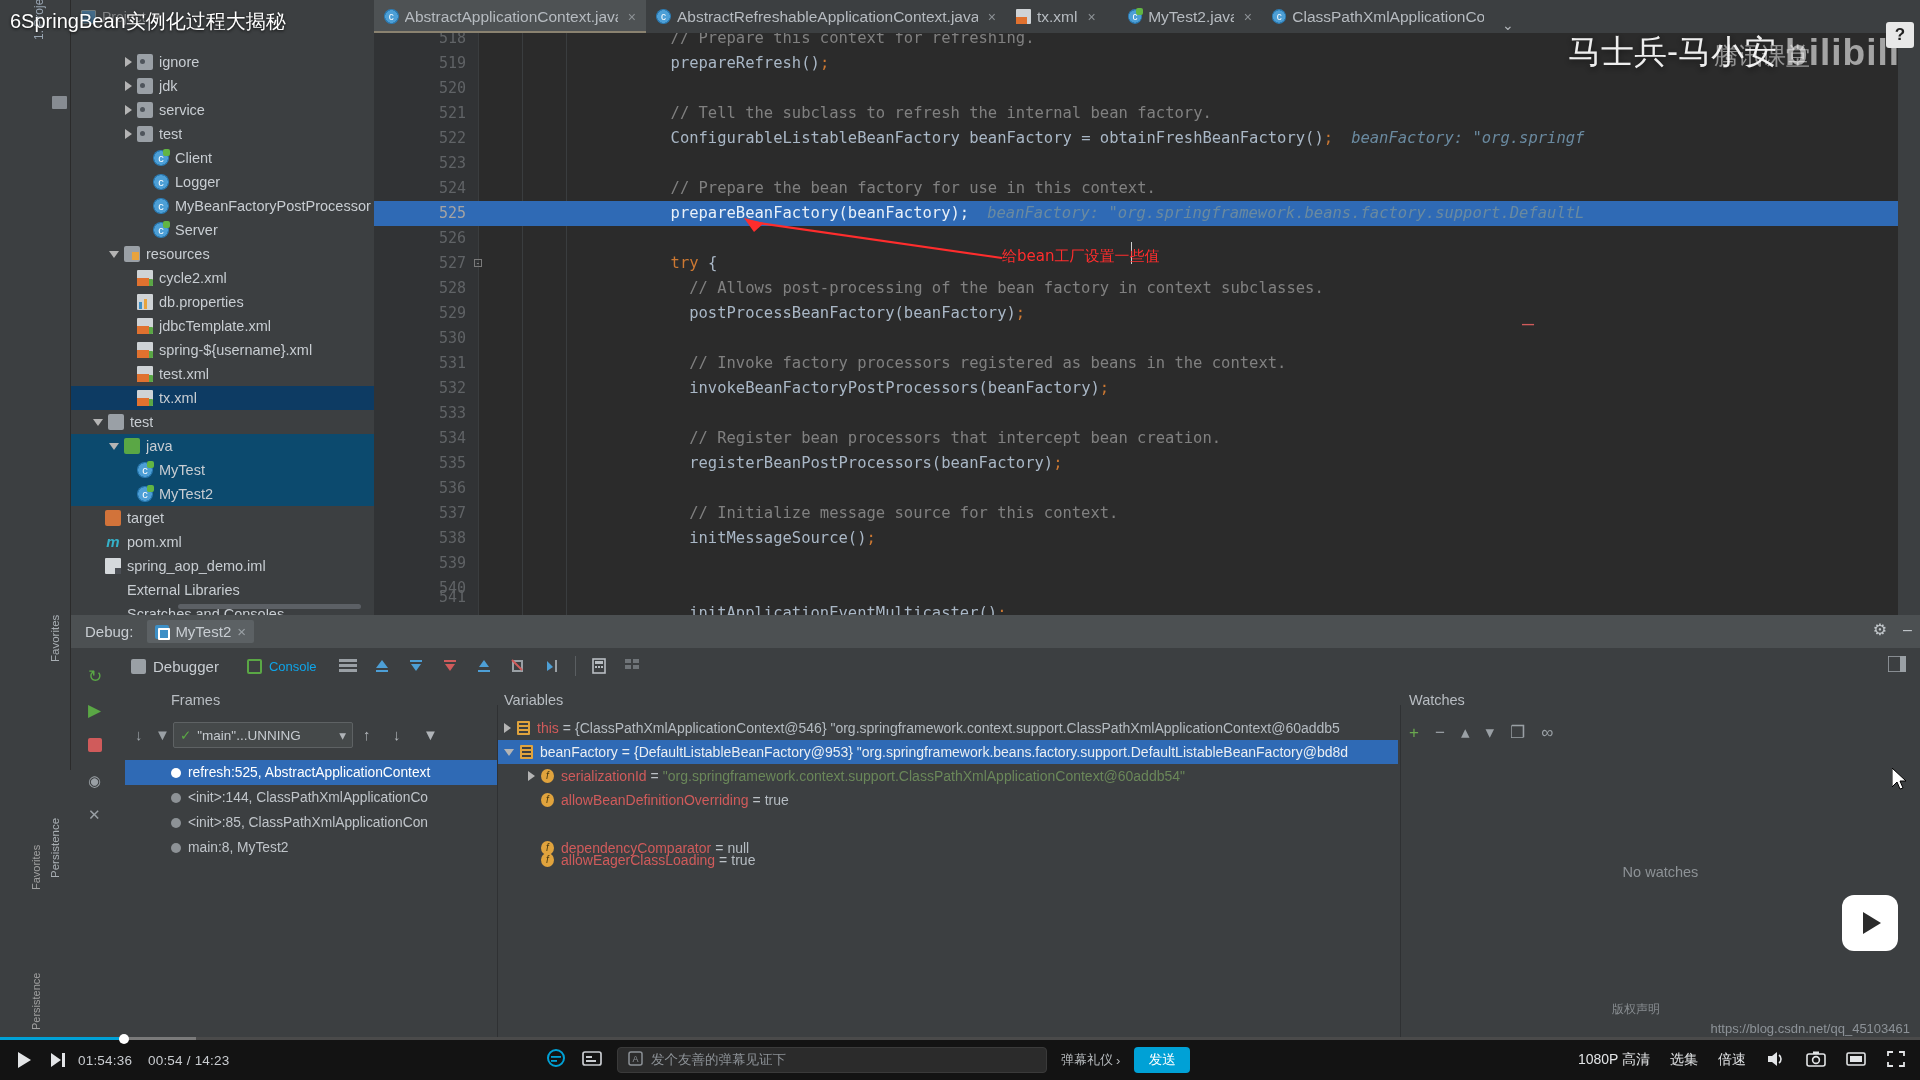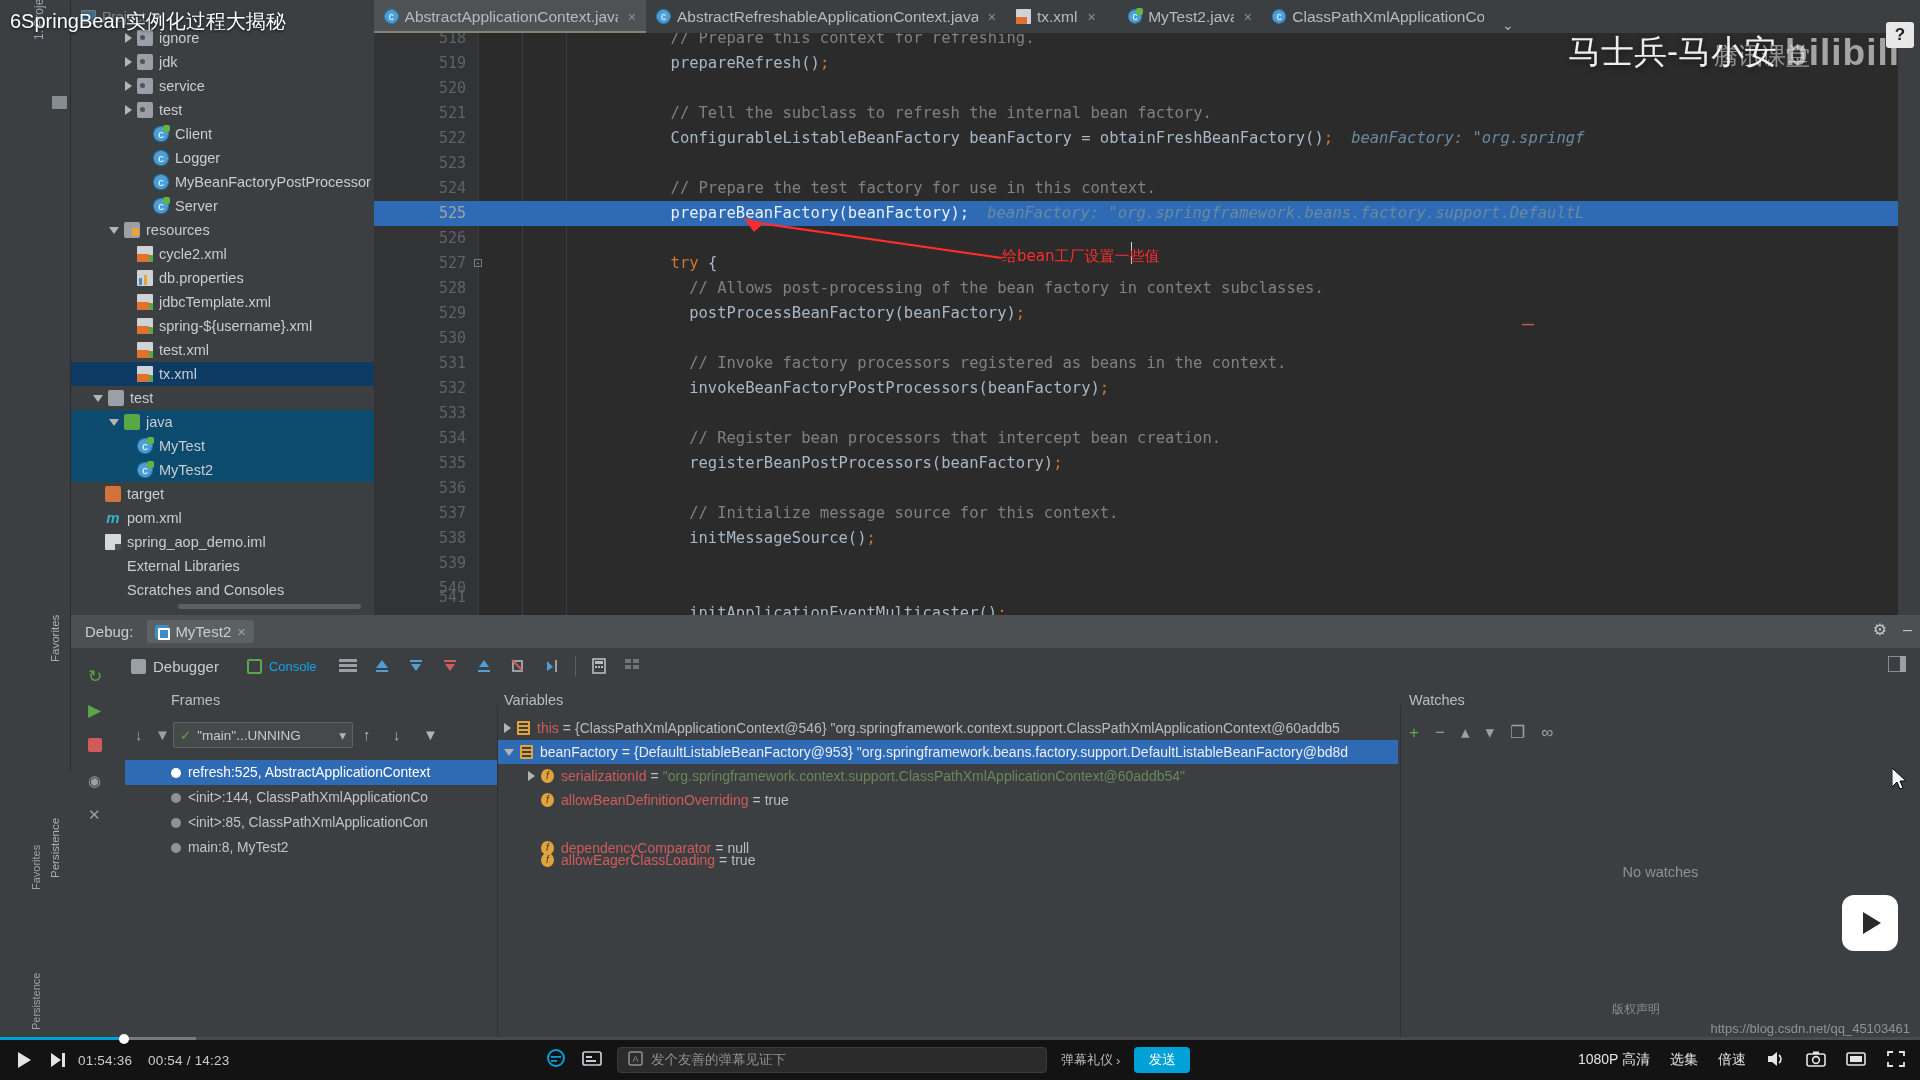--- a/index.html
+++ b/index.html
@@ -254,21 +254,21 @@
       <div class="v" style="top:260px">Persistence</div>
     </div>
 
     <div id="project">
       <div class="ptw-header">
         <span class="ptw-ico"></span>
         <span>Project</span>
         <span class="chev"></span>
       </div>
       <div class="tree" id="projectTree">
-          <div class="row" style="padding-left: 54px;">
+          <div class="row" style="padding-left: 54px; margin-top: 24px;">
             <span class="arrow right"></span>
             <span class="ico folder"></span>
             <span class="lbl">ignore</span>
           </div>
           <div class="row" style="padding-left: 54px;">
             <span class="arrow right"></span>
             <span class="ico folder"></span>
             <span class="lbl">jdk</span>
           </div>
           <div class="row" style="padding-left: 54px;">
@@ -426,21 +426,21 @@
         <div class="code" style="top: -7px; left: 296.56px;"><span class="cmt">// Prepare this context for refreshing.</span></div>
         <div class="ln" style="top: 18px;">519</div>
         <div class="code" style="top: 18px; left: 296.56px;"><span>prepareRefresh</span><span>()</span><span class="kw">;</span></div>
         <div class="ln" style="top: 43px;">520</div>
         <div class="ln" style="top: 68px;">521</div>
         <div class="code" style="top: 68px; left: 296.56px;"><span class="cmt">// Tell the subclass to refresh the internal bean factory.</span></div>
         <div class="ln" style="top: 93px;">522</div>
         <div class="code" style="top: 93px; left: 296.56px;"><span>ConfigurableListableBeanFactory beanFactory = obtainFreshBeanFactory</span><span>()</span><span class="kw">;</span><span class="hint" style="margin-left: 18px;">beanFactory: "org.springf</span></div>
         <div class="ln" style="top: 118px;">523</div>
         <div class="ln" style="top: 143px;">524</div>
-        <div class="code" style="top: 143px; left: 296.56px;"><span class="cmt">// Prepare the test factory for use in this context.</span></div>
+        <div class="code" style="top: 143px; left: 296.56px;"><span class="cmt">// Prepare the bean factory for use in this context.</span></div>
         <div class="hlrow" style="top: 168px;"></div>
         <div style="position: absolute; left: 0px; width: 104px; height: 25px; background: rgb(47, 106, 181); top: 168px;"></div>
         <div class="ln cur" style="top: 168px;">525</div>
         <div class="code" style="top: 168px; left: 296.56px;"><span style="color: rgb(232, 240, 248);">prepareBeanFactory</span><span style="color: rgb(232, 240, 248);">(beanFactory)</span><span class="kw" style="color: rgb(232, 240, 248);">;</span><span class="hint" style="margin-left: 18px;">beanFactory: "org.springframework.beans.factory.support.DefaultL</span></div>
         <div class="ln" style="top: 193px;">526</div>
         <div class="ln" style="top: 218px;">527</div>
         <div class="code" style="top: 218px; left: 296.56px;"><span class="kw">try</span><span> {</span></div>
         <div class="ln" style="top: 243px;">528</div>
         <div class="code" style="top: 243px; left: 315.2px;"><span class="cmt">// Allows post-processing of the bean factory in context subclasses.</span></div>
         <div class="ln" style="top: 268px;">529</div>

